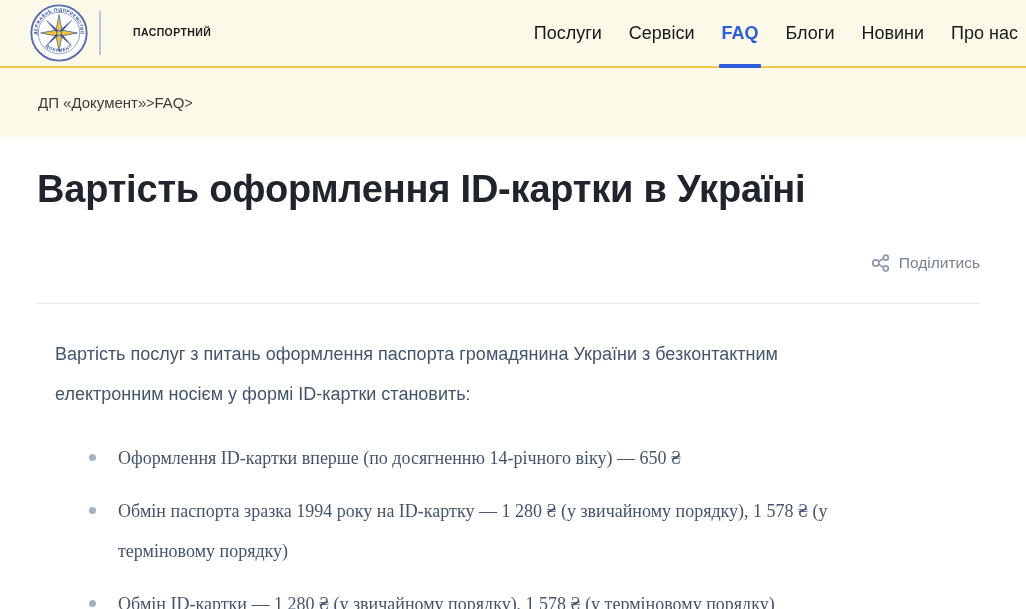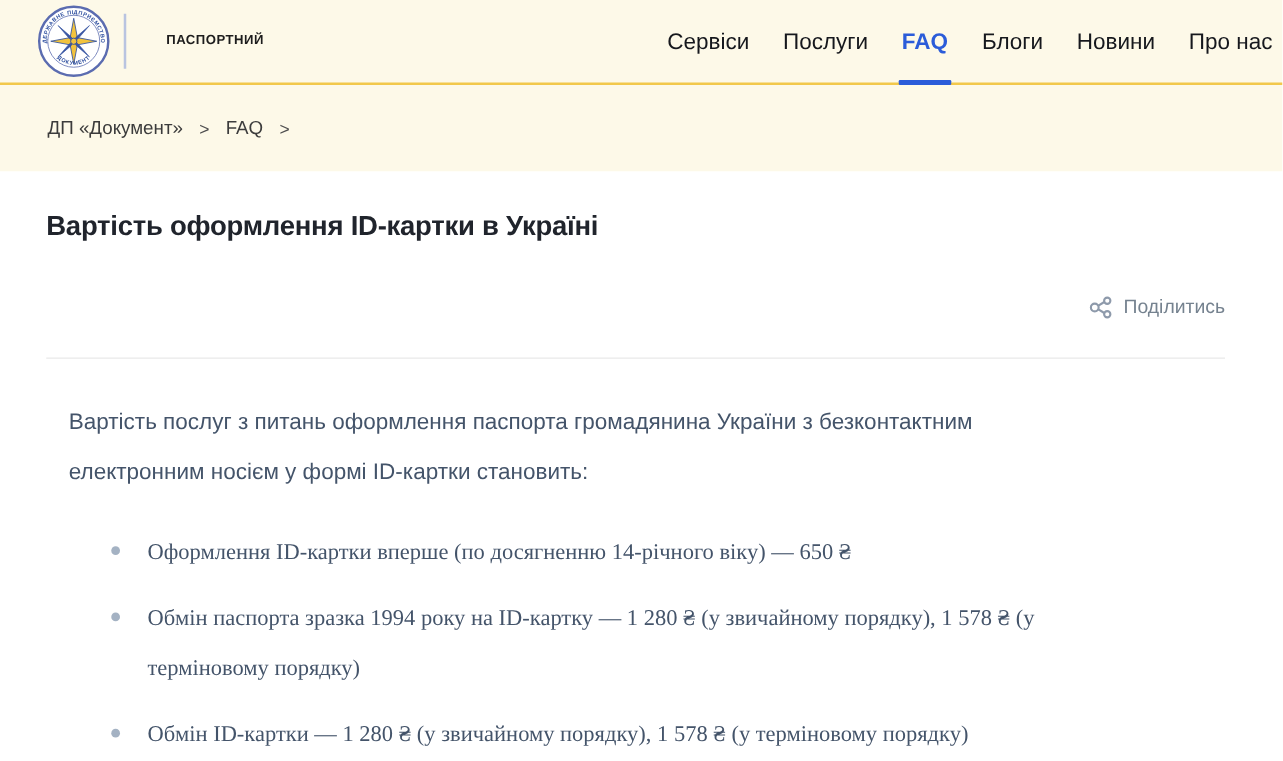--- a/index.html
+++ b/index.html
@@ -65,32 +65,31 @@
     position:absolute;
     bottom:-2px;left:50%;transform:translateX(-50%);
     width:42px;height:4px;background:var(--accent);border-radius:1px;
   }
   
   .crumb-band{
     background:var(--header-bg);
     height:69px;
     display:flex;
     align-items:center;
-    gap:13px;
     padding-left:38px;
     font-size:15px;
     color:#3C3C3C;
   }
   .crumb{cursor:pointer;white-space:nowrap;}
   .crumb-sep{color:#4E4E4E;font-size:14px;}
   
   .main{background:#fff;padding:0 46px 0 37px;}
   .page-title{
     margin-top:31px;
-    font-size:22px;
+    font-size:38px;
     font-weight:bold;
     color:var(--title-text);
     letter-spacing:-.2px;
   }
   .share-row{display:flex;justify-content:flex-end;margin-top:42px;}
   .share-btn{
     display:flex;align-items:center;gap:8px;
     color:var(--share-text);
     font-size:15.5px;
     cursor:pointer;
@@ -143,22 +142,22 @@
       <path d="M30 11 L33 27 L30 30 L27 27 Z M30 49 L33 33 L30 30 L27 33 Z M49 30 L33 33 L30 30 L33 27 Z M11 30 L27 33 L30 30 L27 27 Z" fill="#F2C33D" stroke="#2E4F9F" stroke-width="0.7" stroke-linejoin="round"></path>
       <path d="M43 17 L33.5 28 L30 30 L32 26.5 Z M17 17 L26.5 28 L30 30 L28 26.5 Z M43 43 L33.5 32 L30 30 L32 33.5 Z M17 43 L26.5 32 L30 30 L28 33.5 Z" fill="#3A56A4" stroke="#2E4F9F" stroke-width="0.5" stroke-linejoin="round"></path>
       <circle cx="30" cy="30" r="2.6" fill="#F2C33D" stroke="#2E4F9F" stroke-width="0.8"></circle>
     </svg>
     <div class="logo-sep"></div>
     <div class="logo-text">
       <span class="logo-top">ПАСПОРТНИЙ</span>
     </div>
   </div>
   <nav class="nav">
+      <a class="nav-item">Послуги</a>
       <a class="nav-item">Сервіси</a>
-      <a class="nav-item">Послуги</a>
       <a class="nav-item active">FAQ</a>
       <a class="nav-item">Блоги</a>
       <a class="nav-item">Новини</a>
       <a class="nav-item">Про нас</a>
     </nav>
 </div>
 
 <div class="crumb-band">
     <span class="crumb">ДП «Документ»</span>
     <span class="crumb-sep">&gt;</span>

